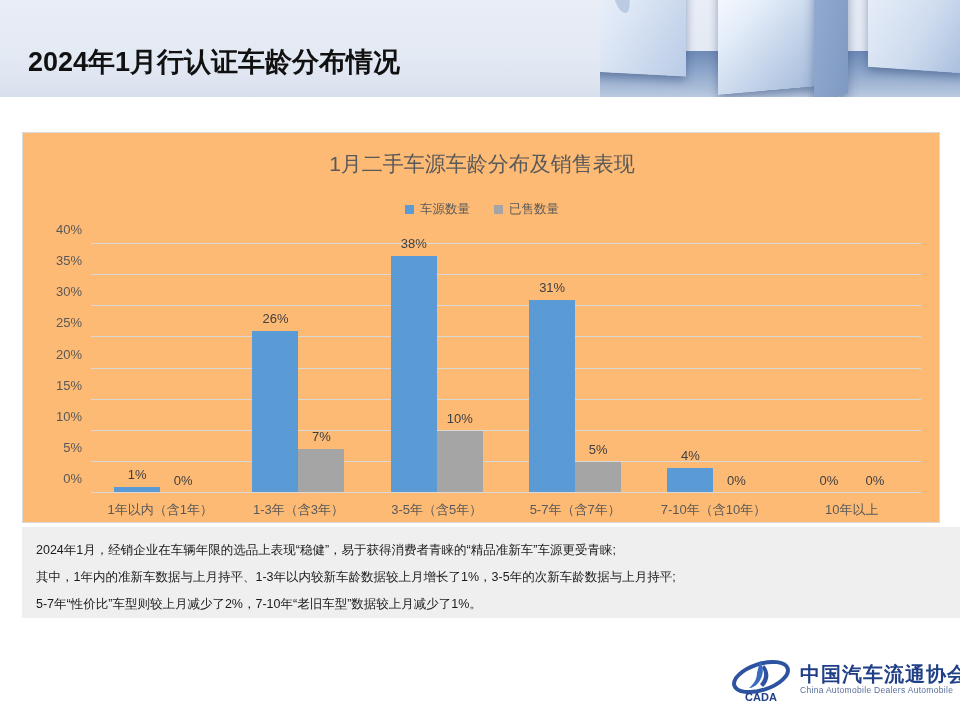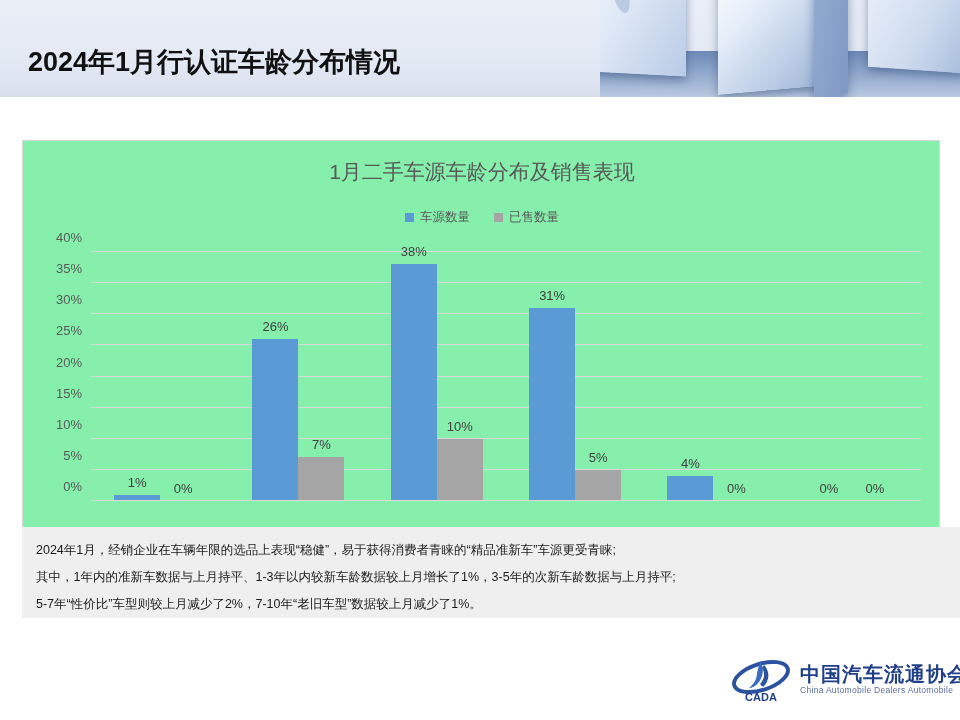--- a/index.html
+++ b/index.html
@@ -43,22 +43,22 @@
   .m2{left:22px;top:16px;width:16px;height:46px;transform:rotate(-12deg);}
 
   .slide-title{
     position:absolute;left:28px;top:44px;
     font-size:27px;font-weight:bold;color:#111111;
     letter-spacing:0px;white-space:nowrap;
   }
 
   
   .chart-panel{
-    position:absolute;left:22px;top:140px;width:918px;height:391px;
-    background:#86efac;border:1px solid #d9d9d9;box-sizing:border-box;
+    position:absolute;left:22px;top:132px;width:918px;height:391px;
+    background:#fdba74;border:1px solid #d9d9d9;box-sizing:border-box;
   }
   .chart-title{
     position:absolute;left:0;top:17px;width:918px;text-align:center;
     font-size:21px;color:#595959;
   }
   .legend{
     position:absolute;left:0;top:68px;width:918px;
     display:flex;justify-content:center;align-items:center;gap:24px;
   }
   .legend-item{display:flex;align-items:center;gap:6px;}
@@ -254,20 +254,28 @@
           <div class="bar-wrap">
             <div class="bar gray" style="height: 0%;">
               <span class="bar-label">0%</span>
             </div>
           </div>
         </div>
       </div>
     <div class="axis-line"></div>
   </div>
 
+  <div class="xlabels" id="xlabels">
+      <div class="xlabel">1年以内（含1年）</div>
+      <div class="xlabel">1-3年（含3年）</div>
+      <div class="xlabel">3-5年（含5年）</div>
+      <div class="xlabel">5-7年（含7年）</div>
+      <div class="xlabel">7-10年（含10年）</div>
+      <div class="xlabel">10年以上</div>
+    </div>
 </div>
 
 <div class="note-box">
   <div class="note-line">2024年1月，经销企业在车辆年限的选品上表现“稳健”，易于获得消费者青睐的“精品准新车”车源更受青睐;</div>
   <div class="note-line">其中，1年内的准新车数据与上月持平、1-3年以内较新车龄数据较上月增长了1%，3-5年的次新车龄数据与上月持平;</div>
   <div class="note-line">5-7年“性价比”车型则较上月减少了2%，7-10年“老旧车型”数据较上月减少了1%。</div>
 </div>
 
 <div class="logo">
   <div class="logo-mark">

